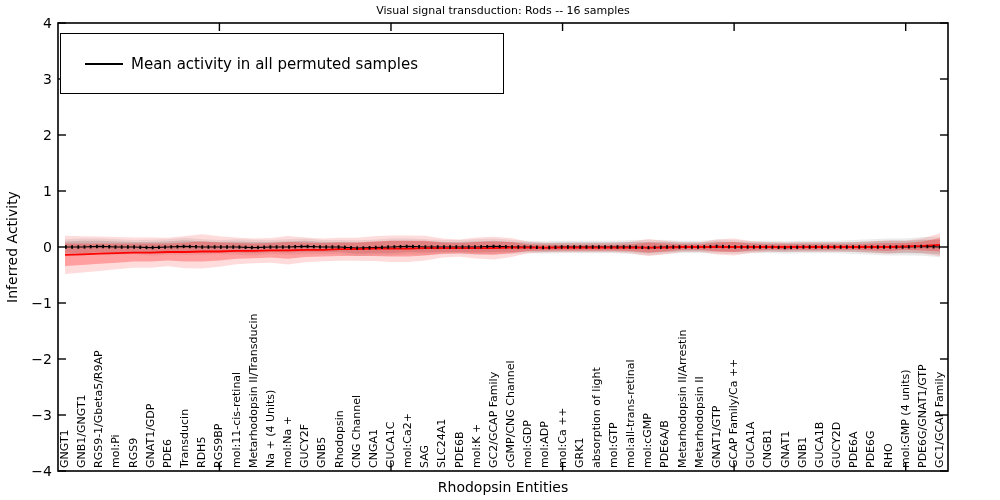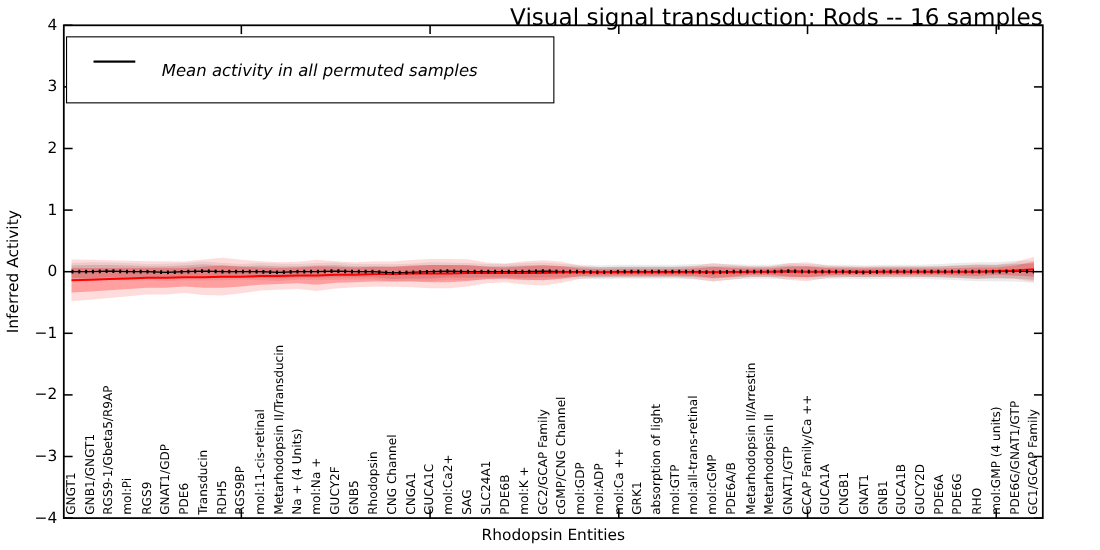--- a/index.html
+++ b/index.html
@@ -1,32 +1,32 @@
 <!DOCTYPE html>
 <html><head>
 <meta charset="utf-8">
 <style>
   html,body{margin:0;padding:0;background:#fff;}
   #figure{position:relative;width:1000px;height:500px;background:#fff;
     font-family:"DejaVu Sans","Liberation Sans",sans-serif;overflow:hidden;}
-  #chart-title{position:absolute;left:58px;top:4px;width:890px;text-align:right;
-    font-size:21px;color:#000;}
+  #chart-title{position:absolute;left:58px;top:4px;width:890px;text-align:center;
+    font-size:11px;color:#000;}
   #x-axis-label{position:absolute;left:58px;top:479px;width:890px;text-align:center;
     font-size:14px;color:#000;}
   #y-axis-label{position:absolute;left:12px;top:247px;transform:translate(-50%,-50%) rotate(-90deg);
     white-space:nowrap;font-size:14px;color:#000;}
   #plot-svg{position:absolute;left:0;top:0;}
   .ytick-label{position:absolute;width:26px;text-align:right;font-size:14px;color:#000;
     line-height:18px;}
   .cat-label{position:absolute;font-size:11px;line-height:13px;color:#000;white-space:nowrap;
     transform:rotate(-90deg);transform-origin:0 0;}
   #legend{position:absolute;left:60px;top:33px;width:444px;height:61px;background:#fff;
     border:1.6px solid #000;display:flex;flex-direction:column;justify-content:space-evenly;
     padding-left:24px;box-sizing:border-box;z-index:5;}
-  .legend-row{display:flex;gap:24px;font-style:italic;}
+  .legend-row{display:flex;align-items:center;gap:8px;}
   .legend-line{display:inline-block;width:38px;height:0;border-top-style:solid;border-top-width:2px;}
   .legend-text{font-size:15px;color:#000;}
 </style>
 </head>
 <body>
 
 <div id="figure">
   <div id="chart-title">Visual signal transduction: Rods -- 16 samples</div>
 
   <svg id="plot-svg" width="1000" height="500">

